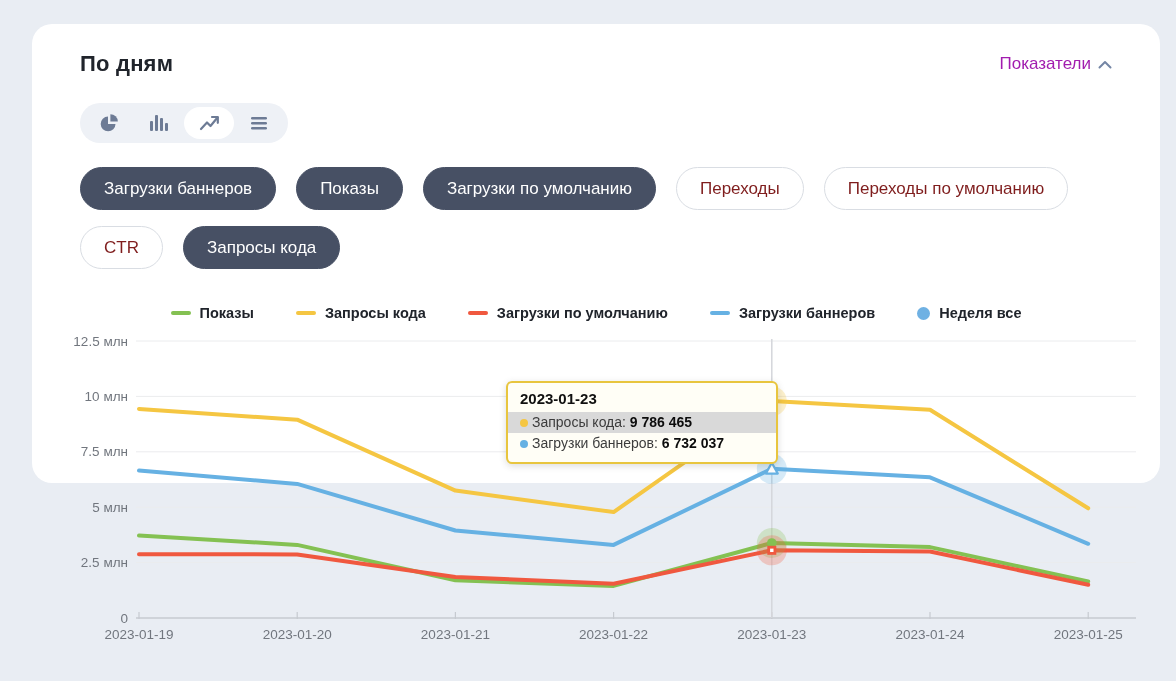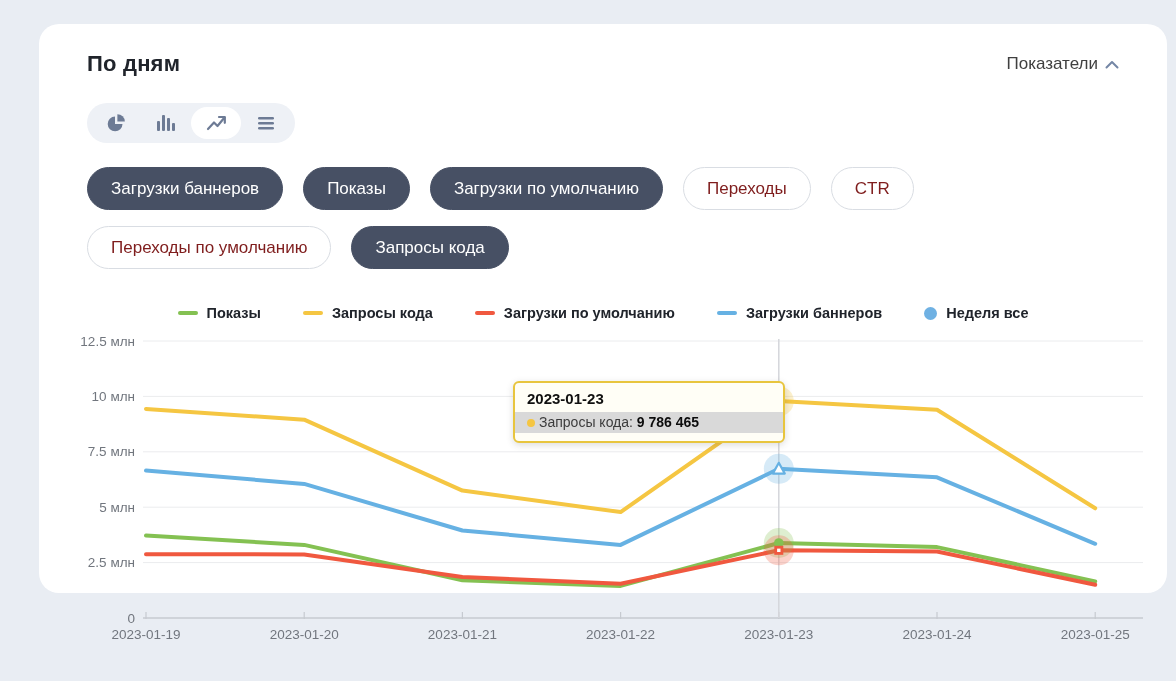--- a/index.html
+++ b/index.html
@@ -5,29 +5,29 @@
   * { box-sizing: border-box; }
   html,body { margin:0; padding:0; }
   body {
     width:1176px; height:681px;
     background:#e9edf3;
     font-family:"Liberation Sans", sans-serif;
     color:#20242b;
     overflow:hidden;
   }
   .card {
-    position:absolute; left:39px; top:24px;
-    width:1128px; height:569px;
+    position:absolute; left:32px; top:24px;
+    width:1128px; height:459px;
     background:#ffffff; border-radius:20px;
     padding:27px 48px 0 48px;
   }
   
   .hdr { display:flex; justify-content:space-between; align-items:center; }
   .title { font-size:22px; font-weight:700; letter-spacing:.2px; }
-  .metrics-link { display:flex; align-items:center; gap:7px; color:#404040; font-size:17px; cursor:pointer; }
+  .metrics-link { display:flex; align-items:center; gap:7px; color:#a21caf; font-size:17px; cursor:pointer; }
   .metrics-link svg { display:block; }
   
   .controls { margin-top:26px; display:flex; justify-content:space-between; align-items:center; }
   .tabs { background:#eef1f6; border-radius:20px; padding:4px; display:flex; align-items:center; height:40px; }
   .tab { height:32px; padding:0 18px; display:flex; align-items:center; border-radius:16px;
          font-size:17px; cursor:pointer; white-space:nowrap; }
   .tab.sel { background:#ffffff; box-shadow:0 0 0 1px #e6e9ee; }
   .switcher { background:#eef1f6; border-radius:20px; padding:4px; display:flex; align-items:center; height:40px; }
   .type-btn { width:50px; height:32px; display:flex; align-items:center; justify-content:center;
               border-radius:16px; cursor:pointer; }
@@ -123,22 +123,22 @@
           </span>
         </div>
       </div>
   </div>
 
   <div class="chips" id="chips">
       <div class="chip dark">Загрузки баннеров</div>
       <div class="chip dark">Показы</div>
       <div class="chip dark">Загрузки по умолчанию</div>
       <div class="chip">Переходы</div>
+      <div class="chip">Переходы по умолчанию</div>
       <div class="chip">CTR</div>
-      <div class="chip">Переходы по умолчанию</div>
       <div class="chip dark">Запросы кода</div>
     </div>
 
   <div class="legend" id="legend">
       <div class="leg-item">
         <span class="dash" style="background: rgb(132, 193, 82);"></span>
         <span>Показы</span>
       </div>
       <div class="leg-item">
         <span class="dash" style="background: rgb(245, 198, 66);"></span>
@@ -204,17 +204,21 @@
           <polygon points="703.8,133.81806008 709.8,144.61806008000002 697.8,144.61806008000002" fill="#fff" stroke="#66b1e3" stroke-width="2.2" stroke-linejoin="round"></polygon>
         </svg>
       </div>
     <div class="tooltip">
       <div class="tt-title">2023-01-23</div>
       <div id="ttrows">
           <div class="tt-row hl">
             <span class="tt-dot" style="background: rgb(245, 198, 66);"></span>
             <span>Запросы кода: <b>9 786 465</b></span>
           </div>
+          <div class="tt-row">
+            <span class="tt-dot" style="background: rgb(102, 177, 227);"></span>
+            <span>Загрузки баннеров: <b>6 732 037</b></span>
+          </div>
         </div>
     </div>
   </div>
 
 </div>
 
 </body></html>

